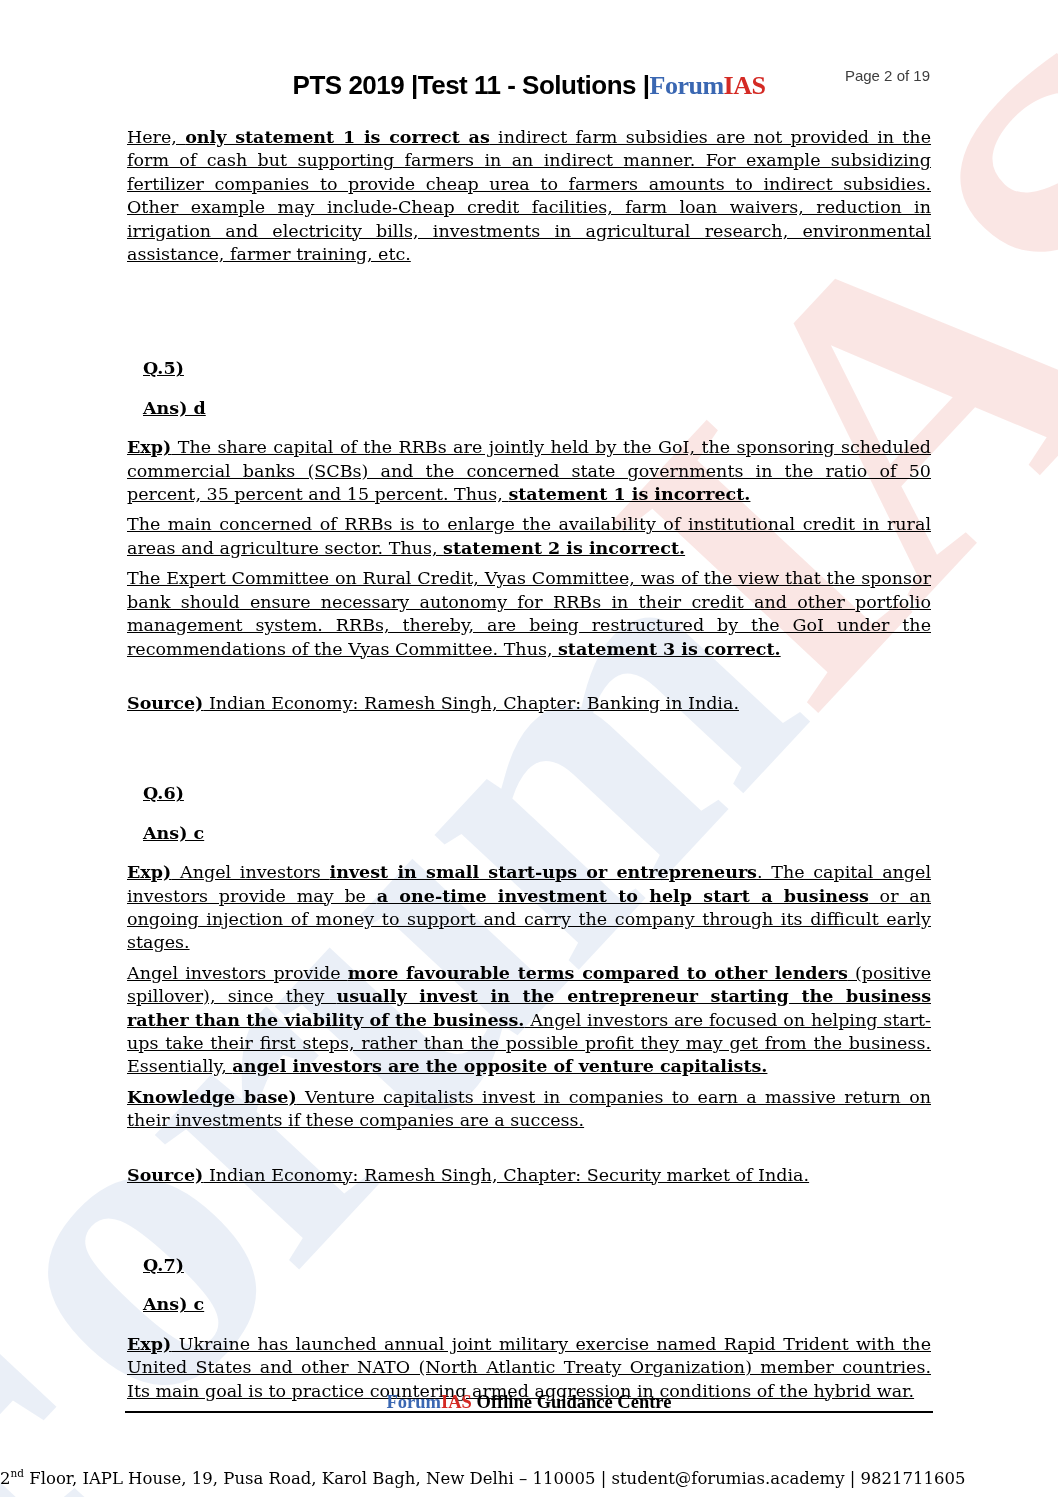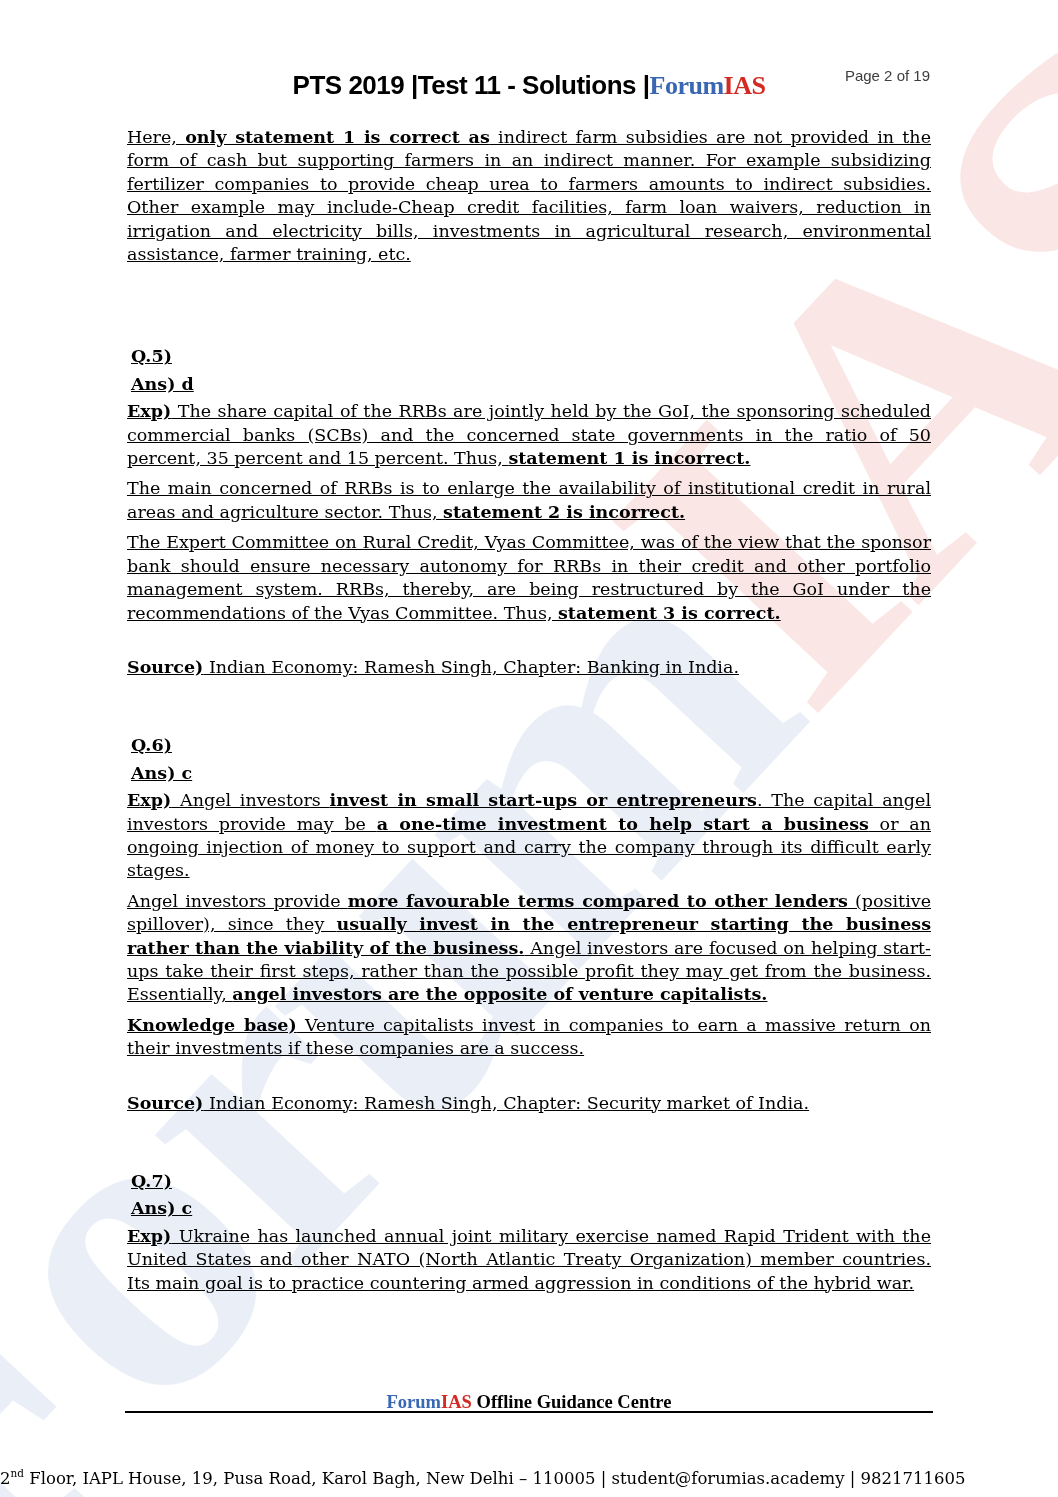--- a/index.html
+++ b/index.html
@@ -36,21 +36,21 @@
     font-weight:bold; font-size:430px; line-height:1;
     white-space:nowrap; z-index:0; user-select:none;
     letter-spacing:-10px;
   }
   .content {
     position:absolute; left:127px; top:126px; width:804px;
     font-size:17.5px; line-height:23.4px; z-index:1;
   }
   .content p { margin:0 0 7px 0;text-decoration:underline; }
   .para { text-align:justify; }
-  .heading { font-weight:bold; margin:4px !important; }
+  .heading { font-weight:bold; margin:16px !important; }
   .b { font-weight:bold; }
   .gap-1 { height:24px; }
   .gap-2 { height:44px; }
   .footer { position:absolute; left:0; top:0; width:100%; z-index:2; }
   .footer-brand {
     position:absolute; top:1385px; left:0; width:100%;
     text-align:center; font-size:18.5px; font-weight:bold;
     font-family:"Liberation Serif", serif;
     margin-top:7px;
   }

